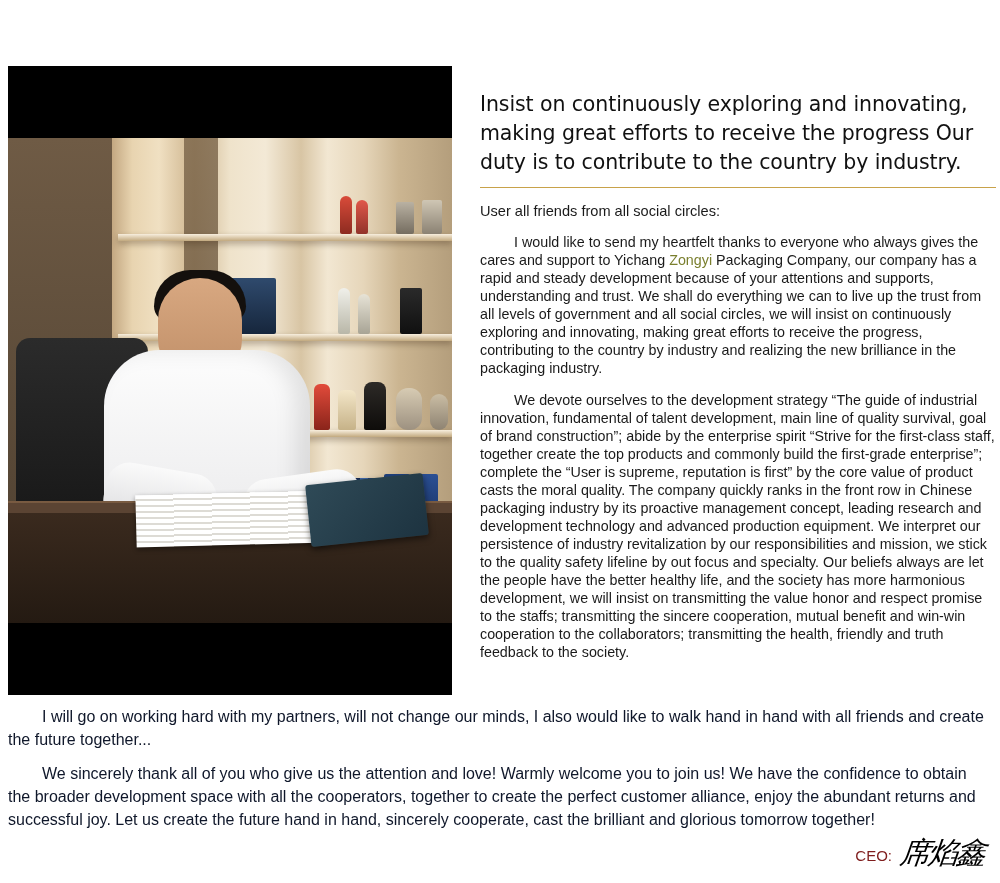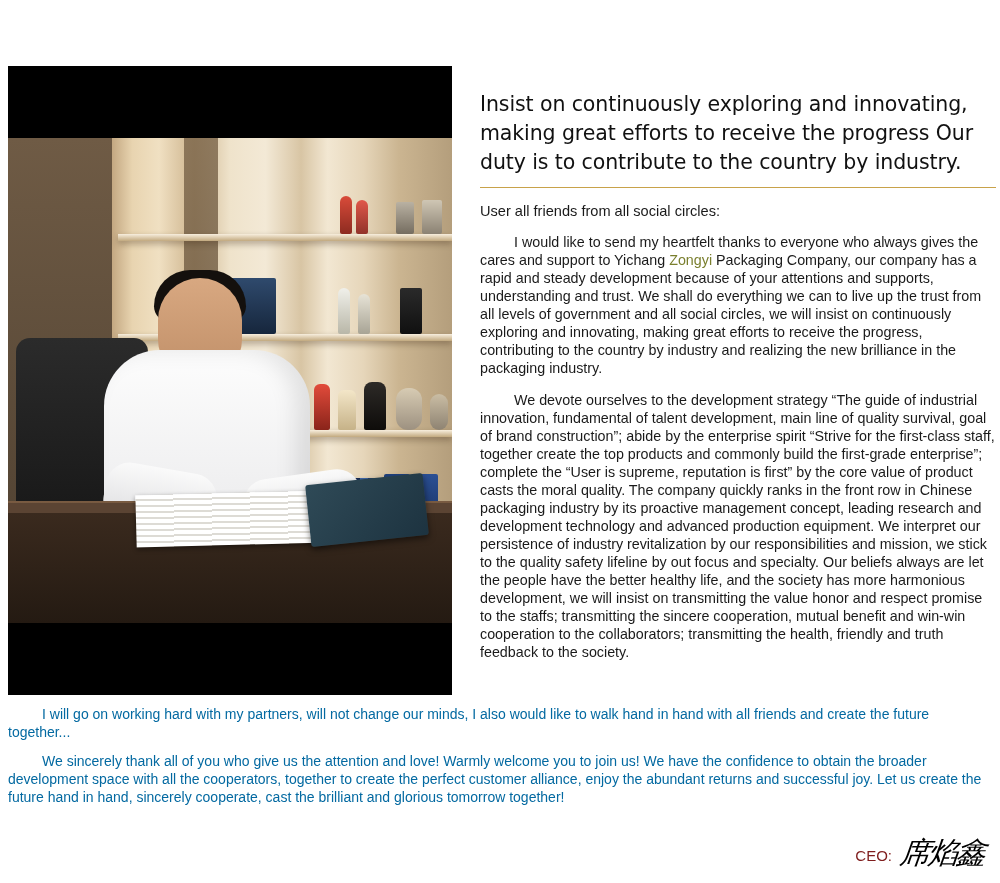--- a/index.html
+++ b/index.html
@@ -195,23 +195,23 @@
 
   
   .bottom {
     position: absolute;
     left: 8px;
     top: 705px;
     width: 984px;
   }
   .bottom p {
     margin: 0 0 11px 0;
-    font-size: 14px;
-    line-height: 18px;
-    color: #0369a1;
+    font-size: 16px;
+    line-height: 23px;
+    color: #0f172a;
   }
   .ceo-line {
     position: absolute;
     right: 16px;
     top: 836px;
     display: flex;
     align-items: flex-end;
     gap: 8px;
   }
   .ceo-label {

